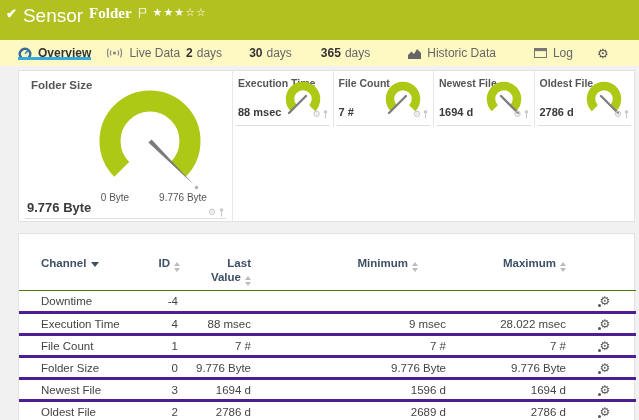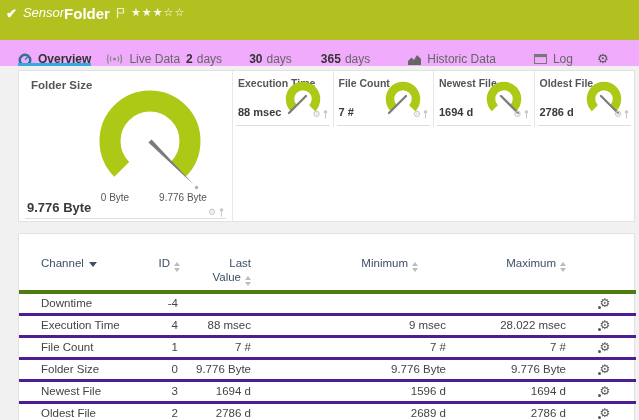--- a/index.html
+++ b/index.html
@@ -3,30 +3,30 @@
 <meta charset="utf-8">
 <style>
   * { margin:0; padding:0; box-sizing:border-box; }
   html,body { width:639px; height:420px; overflow:hidden; }
   body { font-family:"Liberation Sans", sans-serif; background:#f1f1f1; position:relative; }
 
   
   .hdr { position:absolute; left:0; top:0; width:639px; height:40px; background:#b2c11f; color:#fff; }
   .hdr-row { display:flex; align-items:flex-start; padding:5px 0 0 6px; }
   .hdr-check { font-size:13px; font-weight:bold; margin:1px 6px 0 0; }
-  .hdr-type { font-style:italic; font-size:13px; }
-  .hdr-name { font-weight:bold; font-size:15px; margin-right:4px; }
+  .hdr-type { font-size:19px; margin-right:6px; }
+  .hdr-name { font-weight:bold; font-size:15px; margin-right:4px;font-family:Liberation Serif, serif; }
   .hdr-flag { margin:0 6px 0 2px; opacity:.85; }
   .hdr-stars { font-size:11px; letter-spacing:1px; opacity:.95; position:relative; top:1px;
                font-family:"DejaVu Sans", sans-serif; }
   .hdr-status { font-size:9.5px; font-weight:bold; margin:1px 0 0 37px; }
 
   
-  .tabs { position:absolute; left:0; top:40px; width:639px; height:26px; background:#f0abfc;
-          display:flex; align-items:flex-end; }
+  .tabs { position:absolute; left:0; top:40px; width:639px; height:26px; background:#fef9c3;
+          display:flex; align-items:center; }
   .tab { display:flex; align-items:center; position:relative; font-size:12px; color:#666;
          cursor:pointer; white-space:nowrap; }
   .tab .ticon { display:inline-flex; margin-right:6px; }
   .tab.active { color:#333; font-weight:bold; }
   .tab.active::after { content:""; position:absolute; left:0; right:0; bottom:0; height:3px; background:#36a9e1; }
   .tab b.tnum { color:#333; font-weight:bold; margin-right:4px; }
   .gearglyph { font-family:"DejaVu Sans", sans-serif; font-style:normal; }
 
   
   .panel { position:absolute; left:18px; width:617px; background:#fff; border:1px solid #e2e2e2; }
@@ -49,21 +49,21 @@
   .mini:last-child { border-right:none; }
   .mini::after { content:""; position:absolute; left:3px; right:3px; bottom:1px; height:1px; background:#ddd; }
   .mtitle { position:absolute; left:5px; top:6px; font-size:10.5px; font-weight:bold; color:#555; white-space:nowrap; }
   .mval { position:absolute; left:5px; top:35px; font-size:11px; font-weight:bold; color:#3a3a3a; white-space:nowrap; }
   .mini svg.msvg { position:absolute; right:4px; top:6px; }
   .micons { position:absolute; right:5px; bottom:4px; display:flex; align-items:center; gap:2px; }
 
   
   table { width:100%; border-collapse:collapse; table-layout:fixed; }
   th { vertical-align:top; padding:22px 8px 4px 0; color:#3e4f66; font-size:11.5px; text-align:right;
-       border-bottom:4px solid #4d7c0f; font-weight:normal; line-height:14px; cursor:pointer; }
+       border-bottom:1px solid #4d7c0f; font-weight:bold; line-height:14px; cursor:pointer; }
   th.ch { text-align:left; padding-left:22px; }
   th.min-h { padding-right:36px; }
   th.id-h { padding-right:4px;margin-top:40px; }
   td { height:22px; font-size:11.5px; color:#444; text-align:right; border-bottom:3px solid #4c1d95;
        padding-right:8px; white-space:nowrap; }
   td.ch { text-align:left; padding-left:22px; padding-right:0; }
   td.id { padding-right:6px; }
   td.ic { text-align:center; padding-right:0; }
   .sort { display:inline-flex; flex-direction:column; margin-left:4px; vertical-align:1px; }
   .sort i { display:block; width:0; height:0; border-left:3.5px solid transparent; border-right:3.5px solid transparent; }

